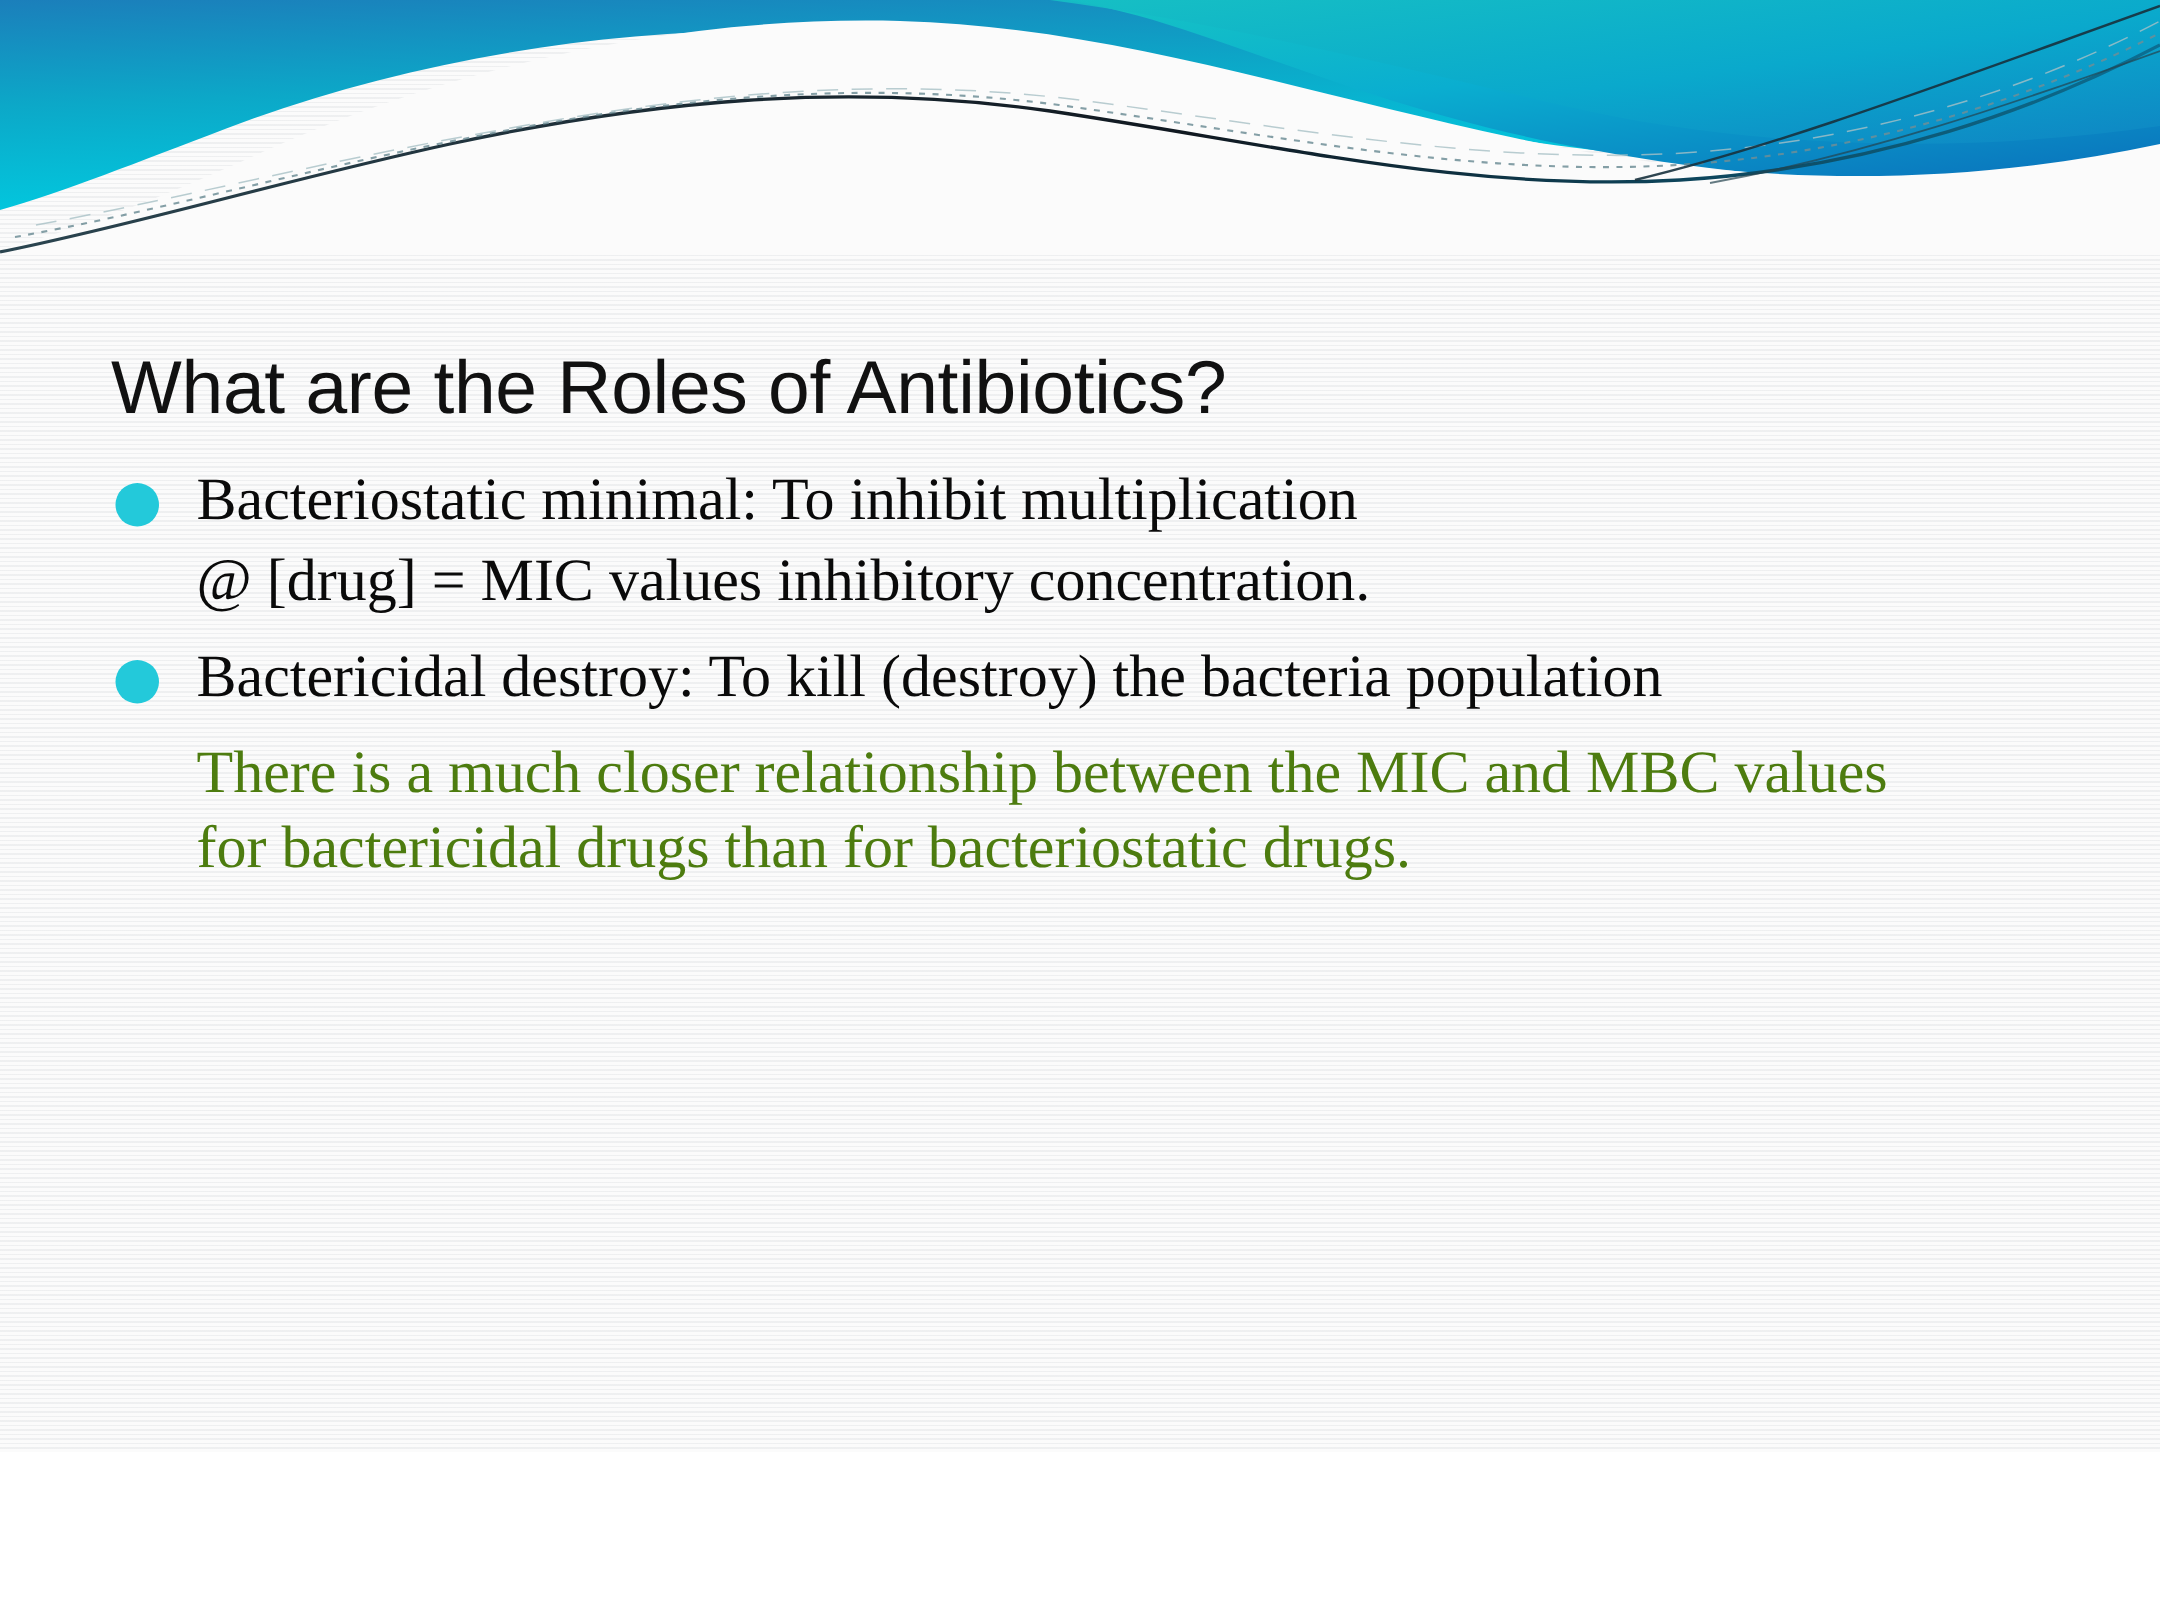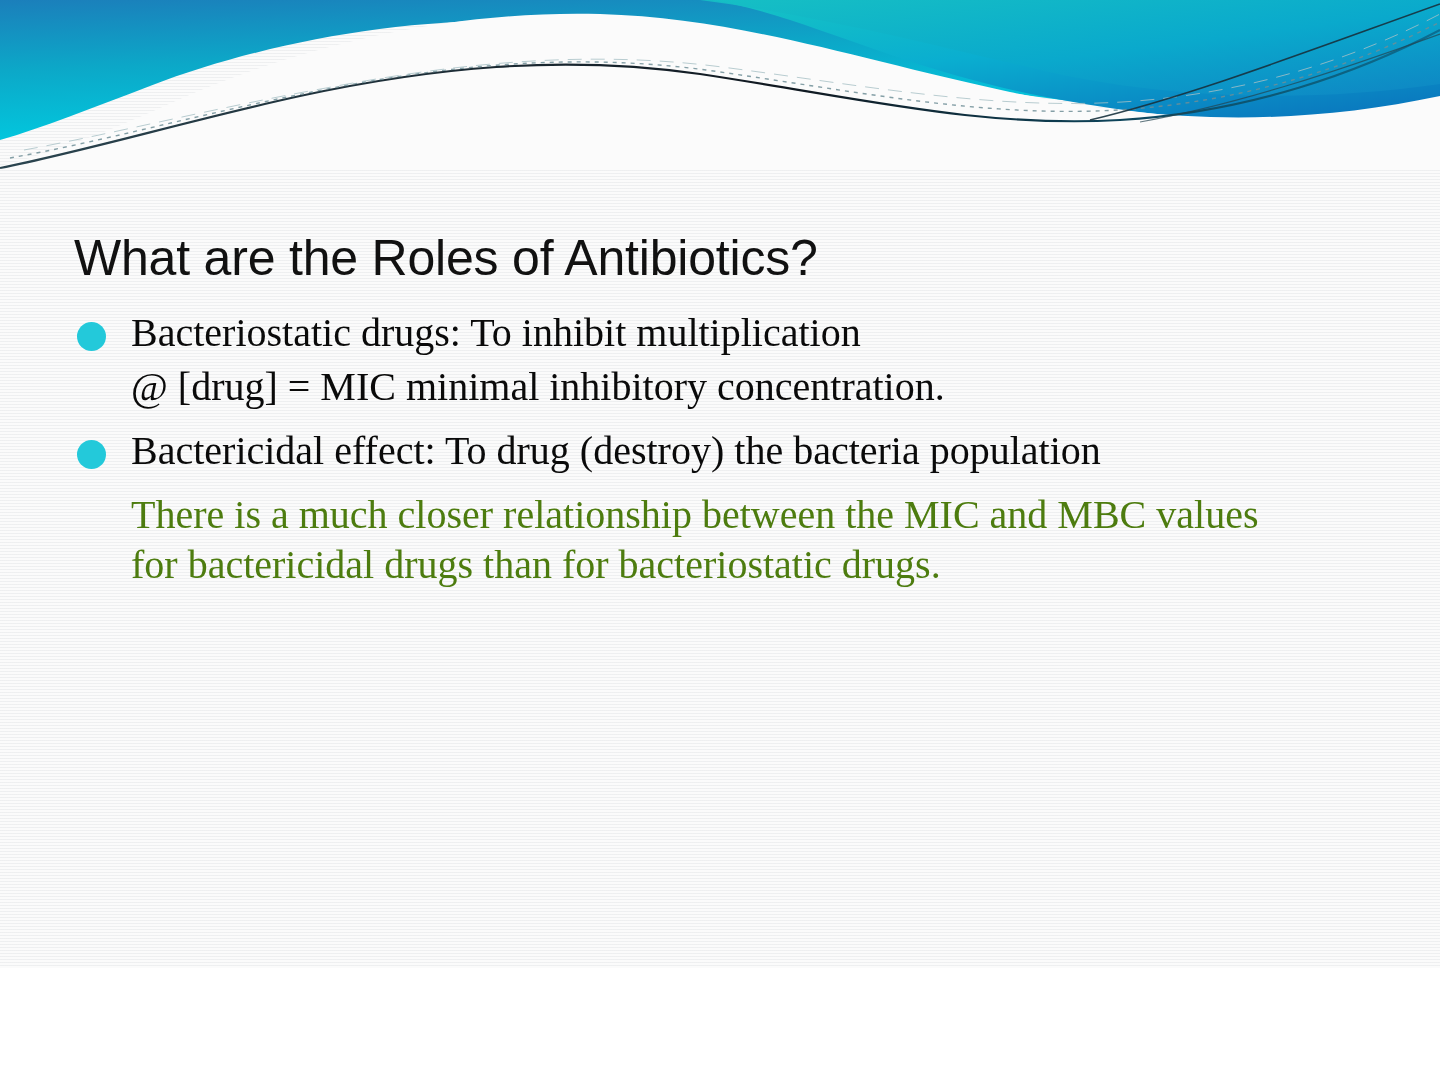--- a/index.html
+++ b/index.html
@@ -200,29 +200,29 @@
   </div>
 
   <div class="content">
 
     <h1 class="slide-title">What are the Roles of Antibiotics?</h1>
 
     <div class="body-block">
 
       <div class="bullet-row">
         <span class="bullet-dot"></span>
-        <span class="bullet-text">Bacteriostatic drugs: To inhibit multiplication</span>
+        <span class="bullet-text">Bacteriostatic minimal: To inhibit multiplication</span>
       </div>
-      <div class="sub-line">@ [drug] = MIC minimal inhibitory concentration.</div>
+      <div class="sub-line">@ [drug] = MIC values inhibitory concentration.</div>
 
       <div class="gap-xs"></div>
 
       <div class="bullet-row">
         <span class="bullet-dot"></span>
-        <span class="bullet-text">Bactericidal effect: To drug (destroy) the bacteria population</span>
+        <span class="bullet-text">Bactericidal destroy: To kill (destroy) the bacteria population</span>
       </div>
 
       <div class="gap-xs"></div>
 
       <p class="para">There is a much closer relationship between the MIC and MBC values for bactericidal drugs than for bacteriostatic drugs.</p>
 
     </div>
   </div>
 </div>
 

